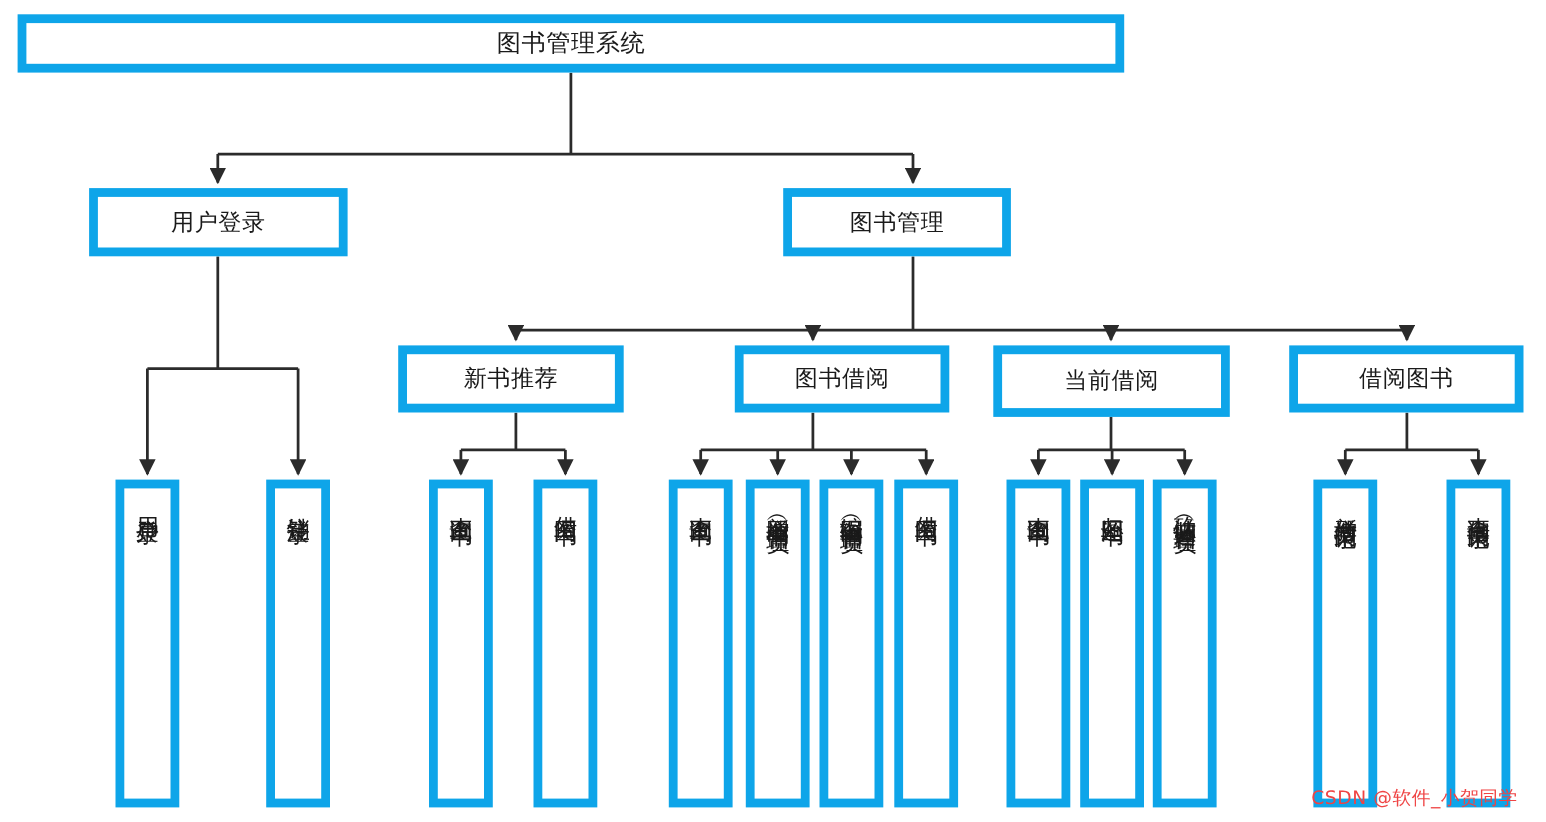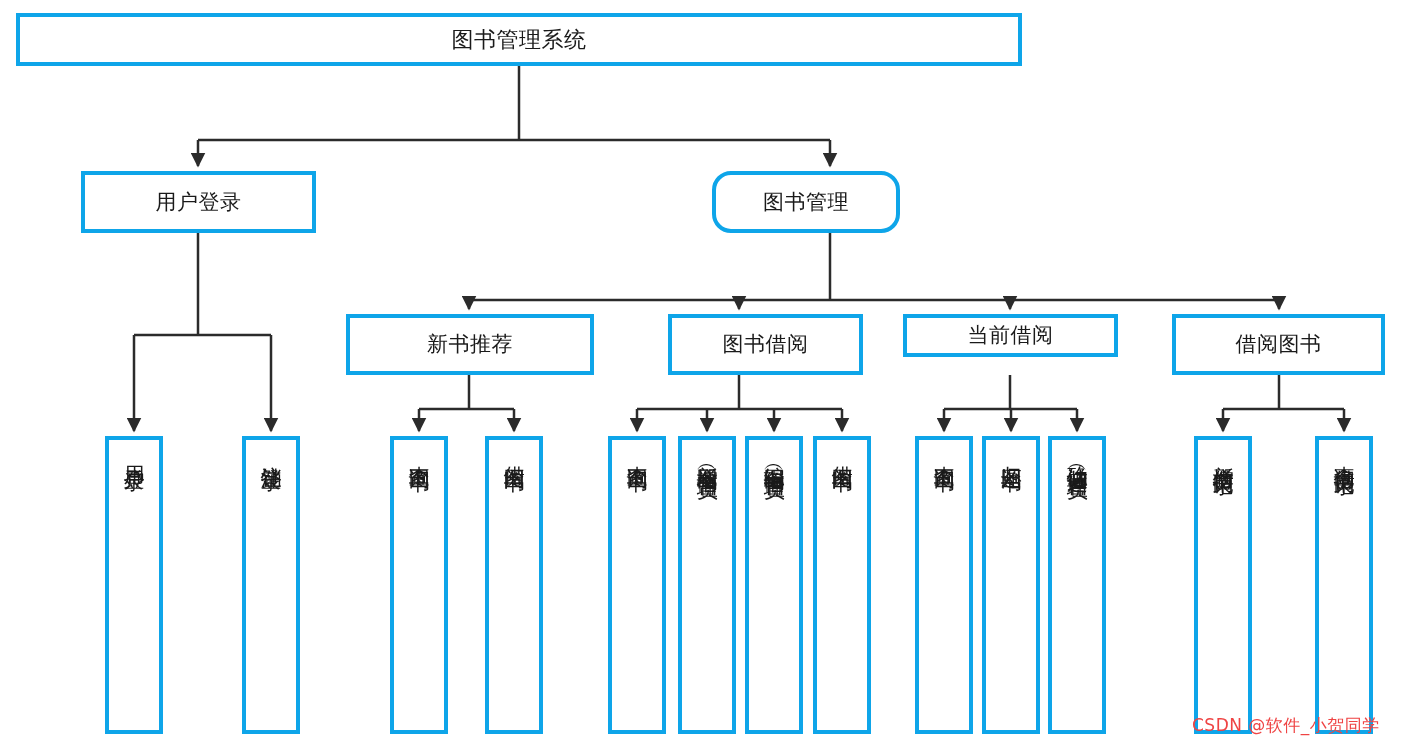--- a/index.html
+++ b/index.html
@@ -22,21 +22,21 @@
     position: absolute;
     left: 0;
     top: 0;
     width: 1405px;
     height: 747px;
   }
   .node {
     position: absolute;
     box-sizing: border-box;
     background: #ffffff;
-    border: 4px solid #0ea5e9;
+    border: 8px solid #0ea5e9;
     display: flex;
     align-items: center;
     justify-content: center;
     color: #1a1a1a;
   }
   .node-label {
     display: block;
     text-align: center;
     line-height: 1.18;
     white-space: pre-wrap;
@@ -128,33 +128,33 @@
   </svg>
 
   <div class="node root" style="left:16px; top:13px; width:1006px; height:53px;">
     <span class="node-label">图书管理系统</span>
   </div>
 
   <div class="node horizontal" style="left:81px; top:171px; width:235px; height:62px;">
     <span class="node-label">用户登录</span>
   </div>
 
-  <div class="node horizontal" style="left:712px; top:171px; width:188px; height:62px;border-radius:19px;">
+  <div class="node horizontal" style="left:712px; top:171px; width:207px; height:62px;">
     <span class="node-label">图书管理</span>
   </div>
 
-  <div class="node horizontal" style="left:346px; top:314px; width:248px; height:61px;">
+  <div class="node horizontal" style="left:362px; top:314px; width:205px; height:61px;">
     <span class="node-label">新书推荐</span>
   </div>
 
   <div class="node horizontal" style="left:668px; top:314px; width:195px; height:61px;">
     <span class="node-label">图书借阅</span>
   </div>
 
-  <div class="node horizontal" style="left:903px; top:314px; width:215px; height:43px;">
+  <div class="node horizontal" style="left:903px; top:314px; width:215px; height:65px;">
     <span class="node-label">当前借阅</span>
   </div>
 
   <div class="node horizontal" style="left:1172px; top:314px; width:213px; height:61px;">
     <span class="node-label">借阅图书</span>
   </div>
 
   <div class="node vertical" style="left:105px; top:436px; width:58px; height:298px;">
     <span class="node-label">用户登录</span>
   </div>

